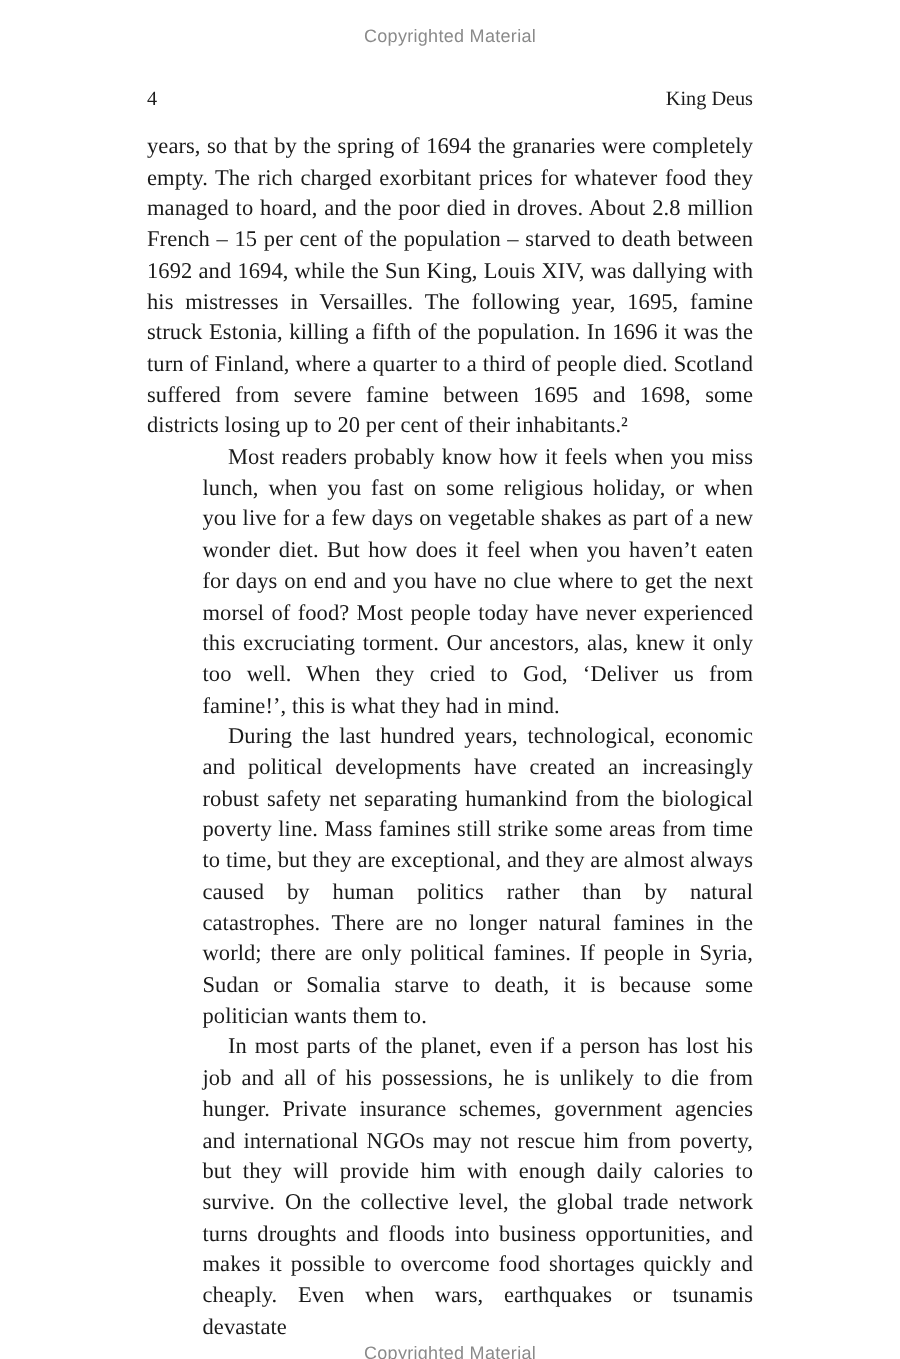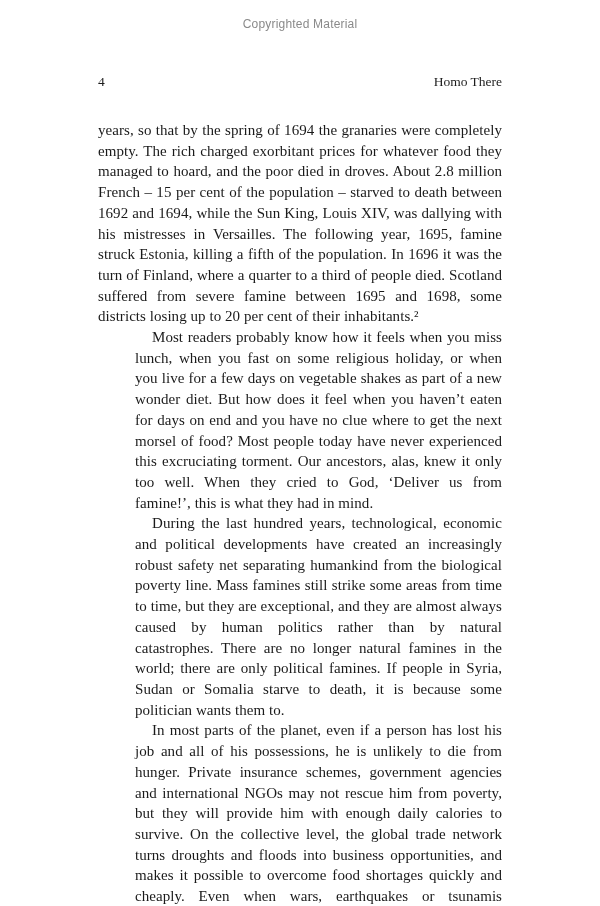--- a/index.html
+++ b/index.html
@@ -7,21 +7,20 @@
     position: relative;
     width: 600px;
     height: 906px;
     background: #ffffff;
     box-sizing: border-box;
     display: flex;
     flex-direction: column;
     padding: 17px 0 13px 0;
     font-family: "Liberation Serif", serif;
     overflow: hidden;
-    gap: 16px;
   }
   .notice {
     text-align: center;
     font-family: "Liberation Sans", sans-serif;
     font-size: 12px;
     color: #8a8a8a;
     letter-spacing: 0.2px;
     flex: 0 0 auto;
   }
   .notice-bottom { margin-top: auto; }
@@ -50,21 +49,21 @@
 </style>
 </head>
 <body>
 
 <div class="page">
 
   <div class="notice notice-top">Copyrighted Material</div>
 
   <div class="header-row">
     <span>4</span>
-    <span>Homo There</span>
+    <span>King Deus</span>
   </div>
 
   <div class="body-text">
       <p class="para">years, so that by the spring of 1694 the granaries were completely empty. The rich charged exorbitant prices for whatever food they managed to hoard, and the poor died in droves. About 2.8 million French – 15 per cent of the population – starved to death between 1692 and 1694, while the Sun King, Louis XIV, was dallying with his mistresses in Versailles. The following year, 1695, famine struck Estonia, killing a fifth of the population. In 1696 it was the turn of Finland, where a quarter to a third of people died. Scotland suffered from severe famine between 1695 and 1698, some districts losing up to 20 per cent of their inhabitants.²</p>
       <p class="para indent">Most readers probably know how it feels when you miss lunch, when you fast on some religious holiday, or when you live for a few days on vegetable shakes as part of a new wonder diet. But how does it feel when you haven’t eaten for days on end and you have no clue where to get the next morsel of food? Most people today have never experienced this excruciating torment. Our ancestors, alas, knew it only too well. When they cried to God, ‘Deliver us from famine!’, this is what they had in mind.</p>
       <p class="para indent">During the last hundred years, technological, economic and political developments have created an increasingly robust safety net separating humankind from the biological poverty line. Mass famines still strike some areas from time to time, but they are exceptional, and they are almost always caused by human politics rather than by natural catastrophes. There are no longer natural famines in the world; there are only political famines. If people in Syria, Sudan or Somalia starve to death, it is because some politician wants them to.</p>
       <p class="para indent">In most parts of the planet, even if a person has lost his job and all of his possessions, he is unlikely to die from hunger. Private insurance schemes, government agencies and international NGOs may not rescue him from poverty, but they will provide him with enough daily calories to survive. On the collective level, the global trade network turns droughts and floods into business opportunities, and makes it possible to overcome food shortages quickly and cheaply. Even when wars, earthquakes or tsunamis devastate</p>
     </div>
 
   <div class="notice notice-bottom">Copyrighted Material</div>

